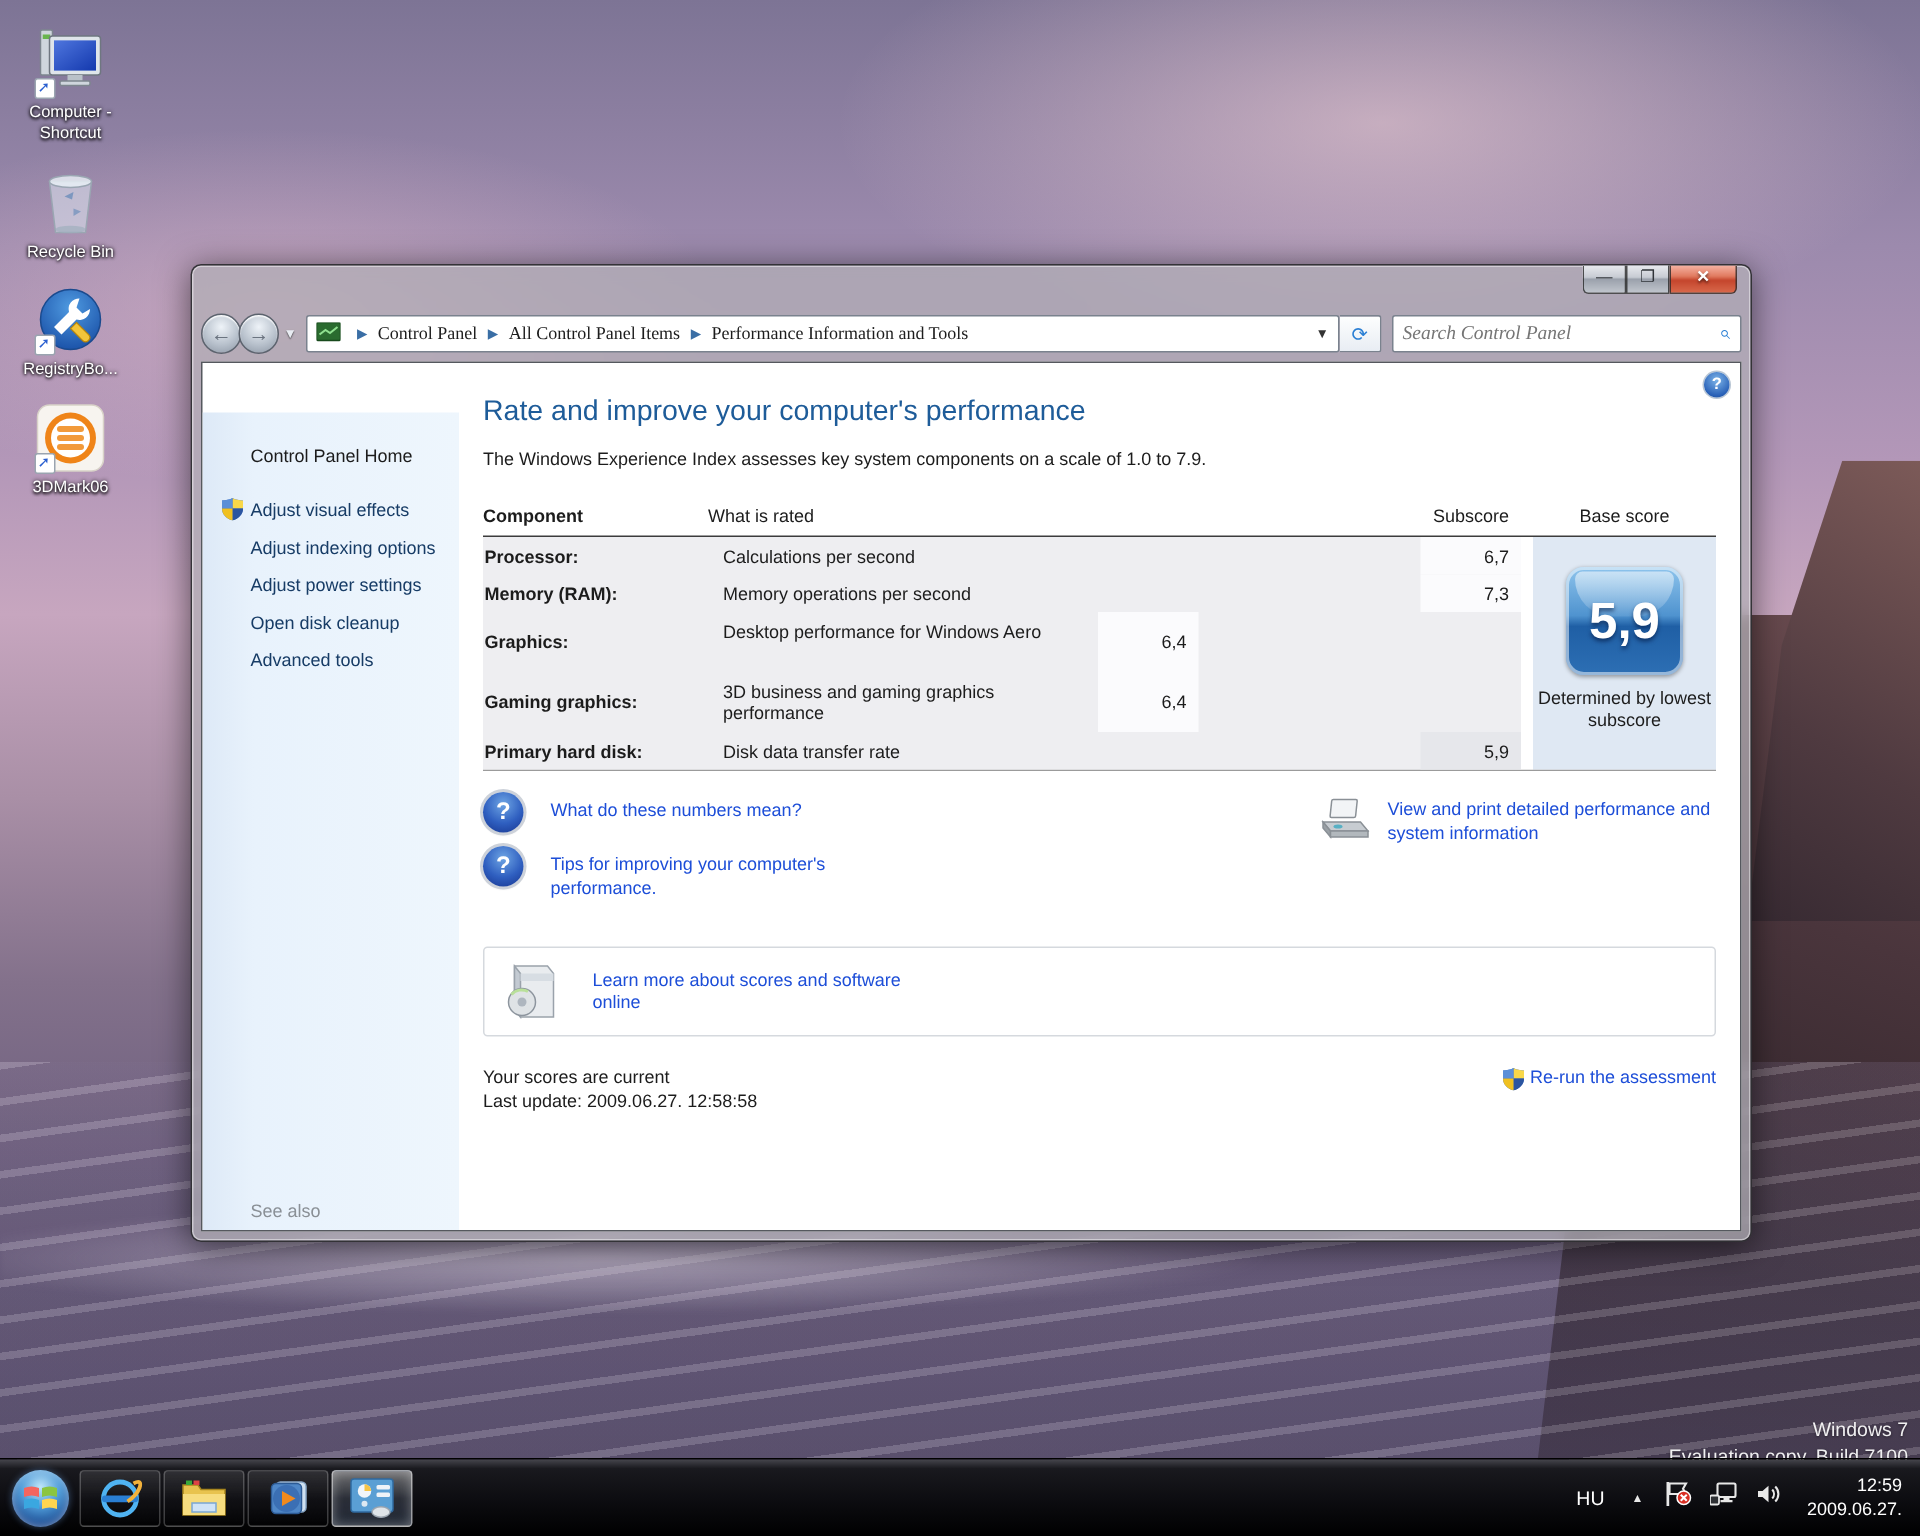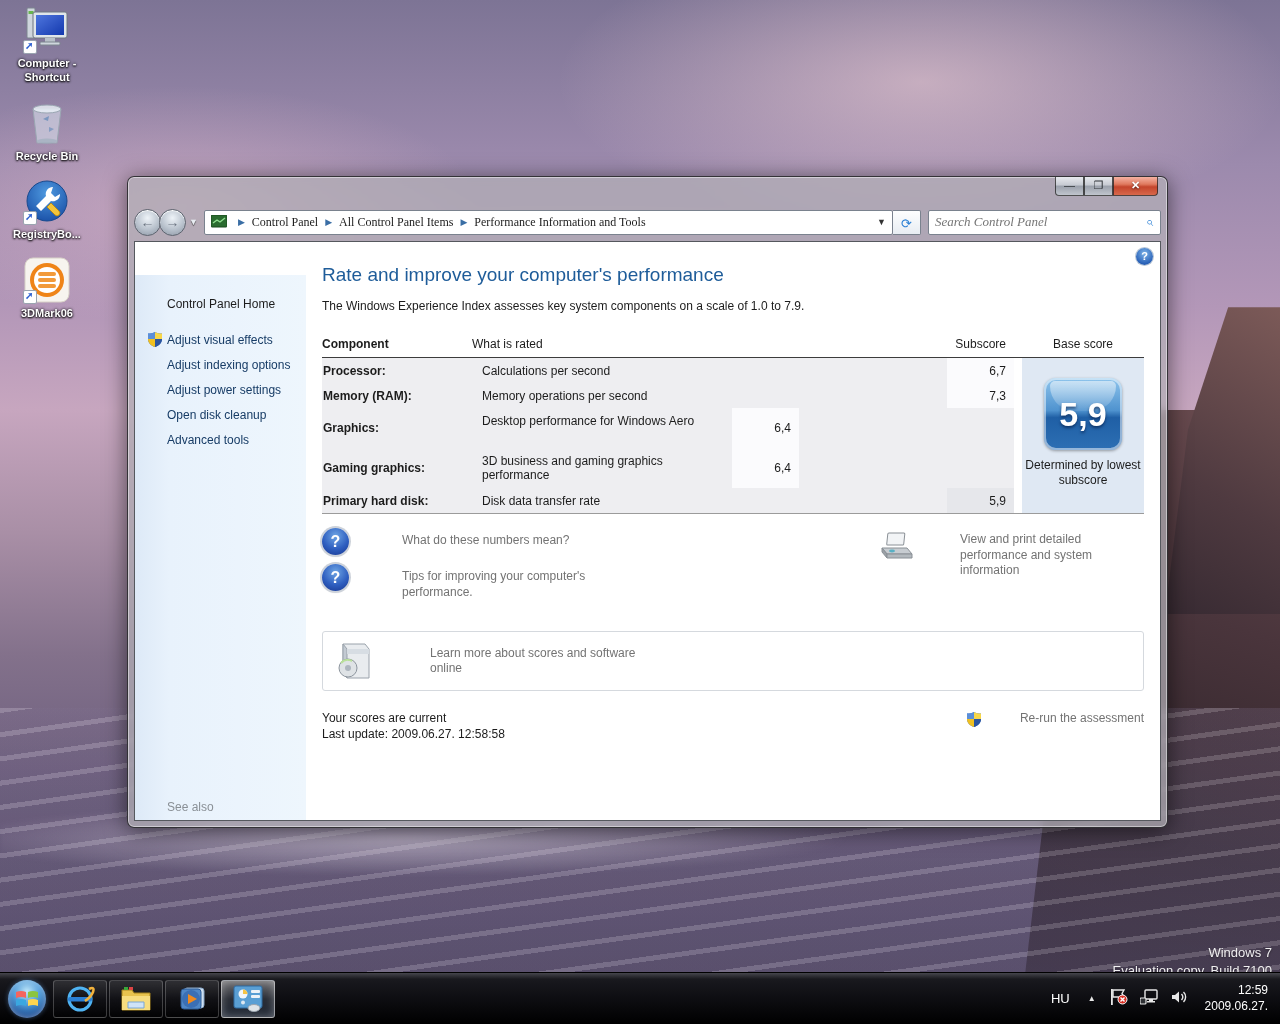--- a/index.html
+++ b/index.html
@@ -30,21 +30,21 @@
       repeating-linear-gradient(172deg, rgba(238,228,242,.22) 0 5px, rgba(124,108,140,.12) 5px 24px),
       linear-gradient(180deg, rgba(128,114,142,.15) 0%, rgba(84,74,104,.55) 100%);
   }
   .foam {
     position:absolute; left:0; right:22%; bottom:140px; height:90px;
     background:radial-gradient(ellipse 60% 55% at 40% 50%, rgba(240,233,244,.5), transparent 75%);
     filter:blur(2px);
   }
 
   
-  .desk-icons { position:absolute; left:4px; top:6px; width:90px;font-weight:bold; }
+  .desk-icons { position:absolute; left:4px; top:18px; width:90px; }
   .dicon { width:86px; margin-bottom:14px; text-align:center; cursor:default; }
   .dicon .art { position:relative; width:48px; height:48px; margin:0 auto 3px; }
   .dicon .lbl { color:#fff; font-size:11px; line-height:1.25; text-shadow:0 1px 2px #000, 0 0 3px #000; }
   .sc-arrow { position:absolute; left:0; bottom:0; width:14px; height:14px; background:#fff; border:1px solid #9aa4b0; border-radius:2px; }
   .sc-arrow:after { content:"➚"; position:absolute; left:1px; top:-1px; font-size:10px; color:#2a5fd0; }
 
   
   .win {
     position:absolute; left:127px; top:176px; width:1041px; height:652px;
     background:rgba(178,174,182,.72);
@@ -138,21 +138,21 @@
   .badge-cap { margin-top:8px; font-size:12px; color:#1c1c1c; line-height:1.25; }
 
   
   .links-zone { display:flex; margin-top:14px; }
   .links-left { flex:1; }
   .hlink-row { display:flex; align-items:flex-start; margin-bottom:9px; }
   .qcirc { width:27px; height:27px; border-radius:50%; flex:0 0 auto; margin-right:18px;
     background:radial-gradient(circle at 50% 30%,#6ea5e4 0%,#2f5fc0 55%,#16348e 100%);
     box-shadow:0 0 0 2px #cdd2da, 0 1px 2px rgba(0,0,0,.3);
     color:#fff; font-size:16px; font-weight:bold; text-align:center; line-height:27px; cursor:pointer; }
-  .bluelink { color:#737373; cursor:pointer;margin-left:35px; }
+  .bluelink { color:#1d4ed8; cursor:pointer; }
   .hlink-text { padding-top:5px; max-width:220px; line-height:1.3; }
   .links-right { width:265px; display:flex; align-items:flex-start; padding-top:4px; }
   .print-ic { margin-right:12px; flex:0 0 auto; }
   .print-text { line-height:1.3; }
 
   .learn-box { margin-top:22px; border:1px solid #d5d9de; border-radius:3px; padding:8px 12px; display:flex; align-items:center; }
   .learn-ic { margin-right:22px; flex:0 0 auto; }
   .learn-text { max-width:220px; line-height:1.3; }
 
   .status-zone { display:flex; margin-top:20px; }

